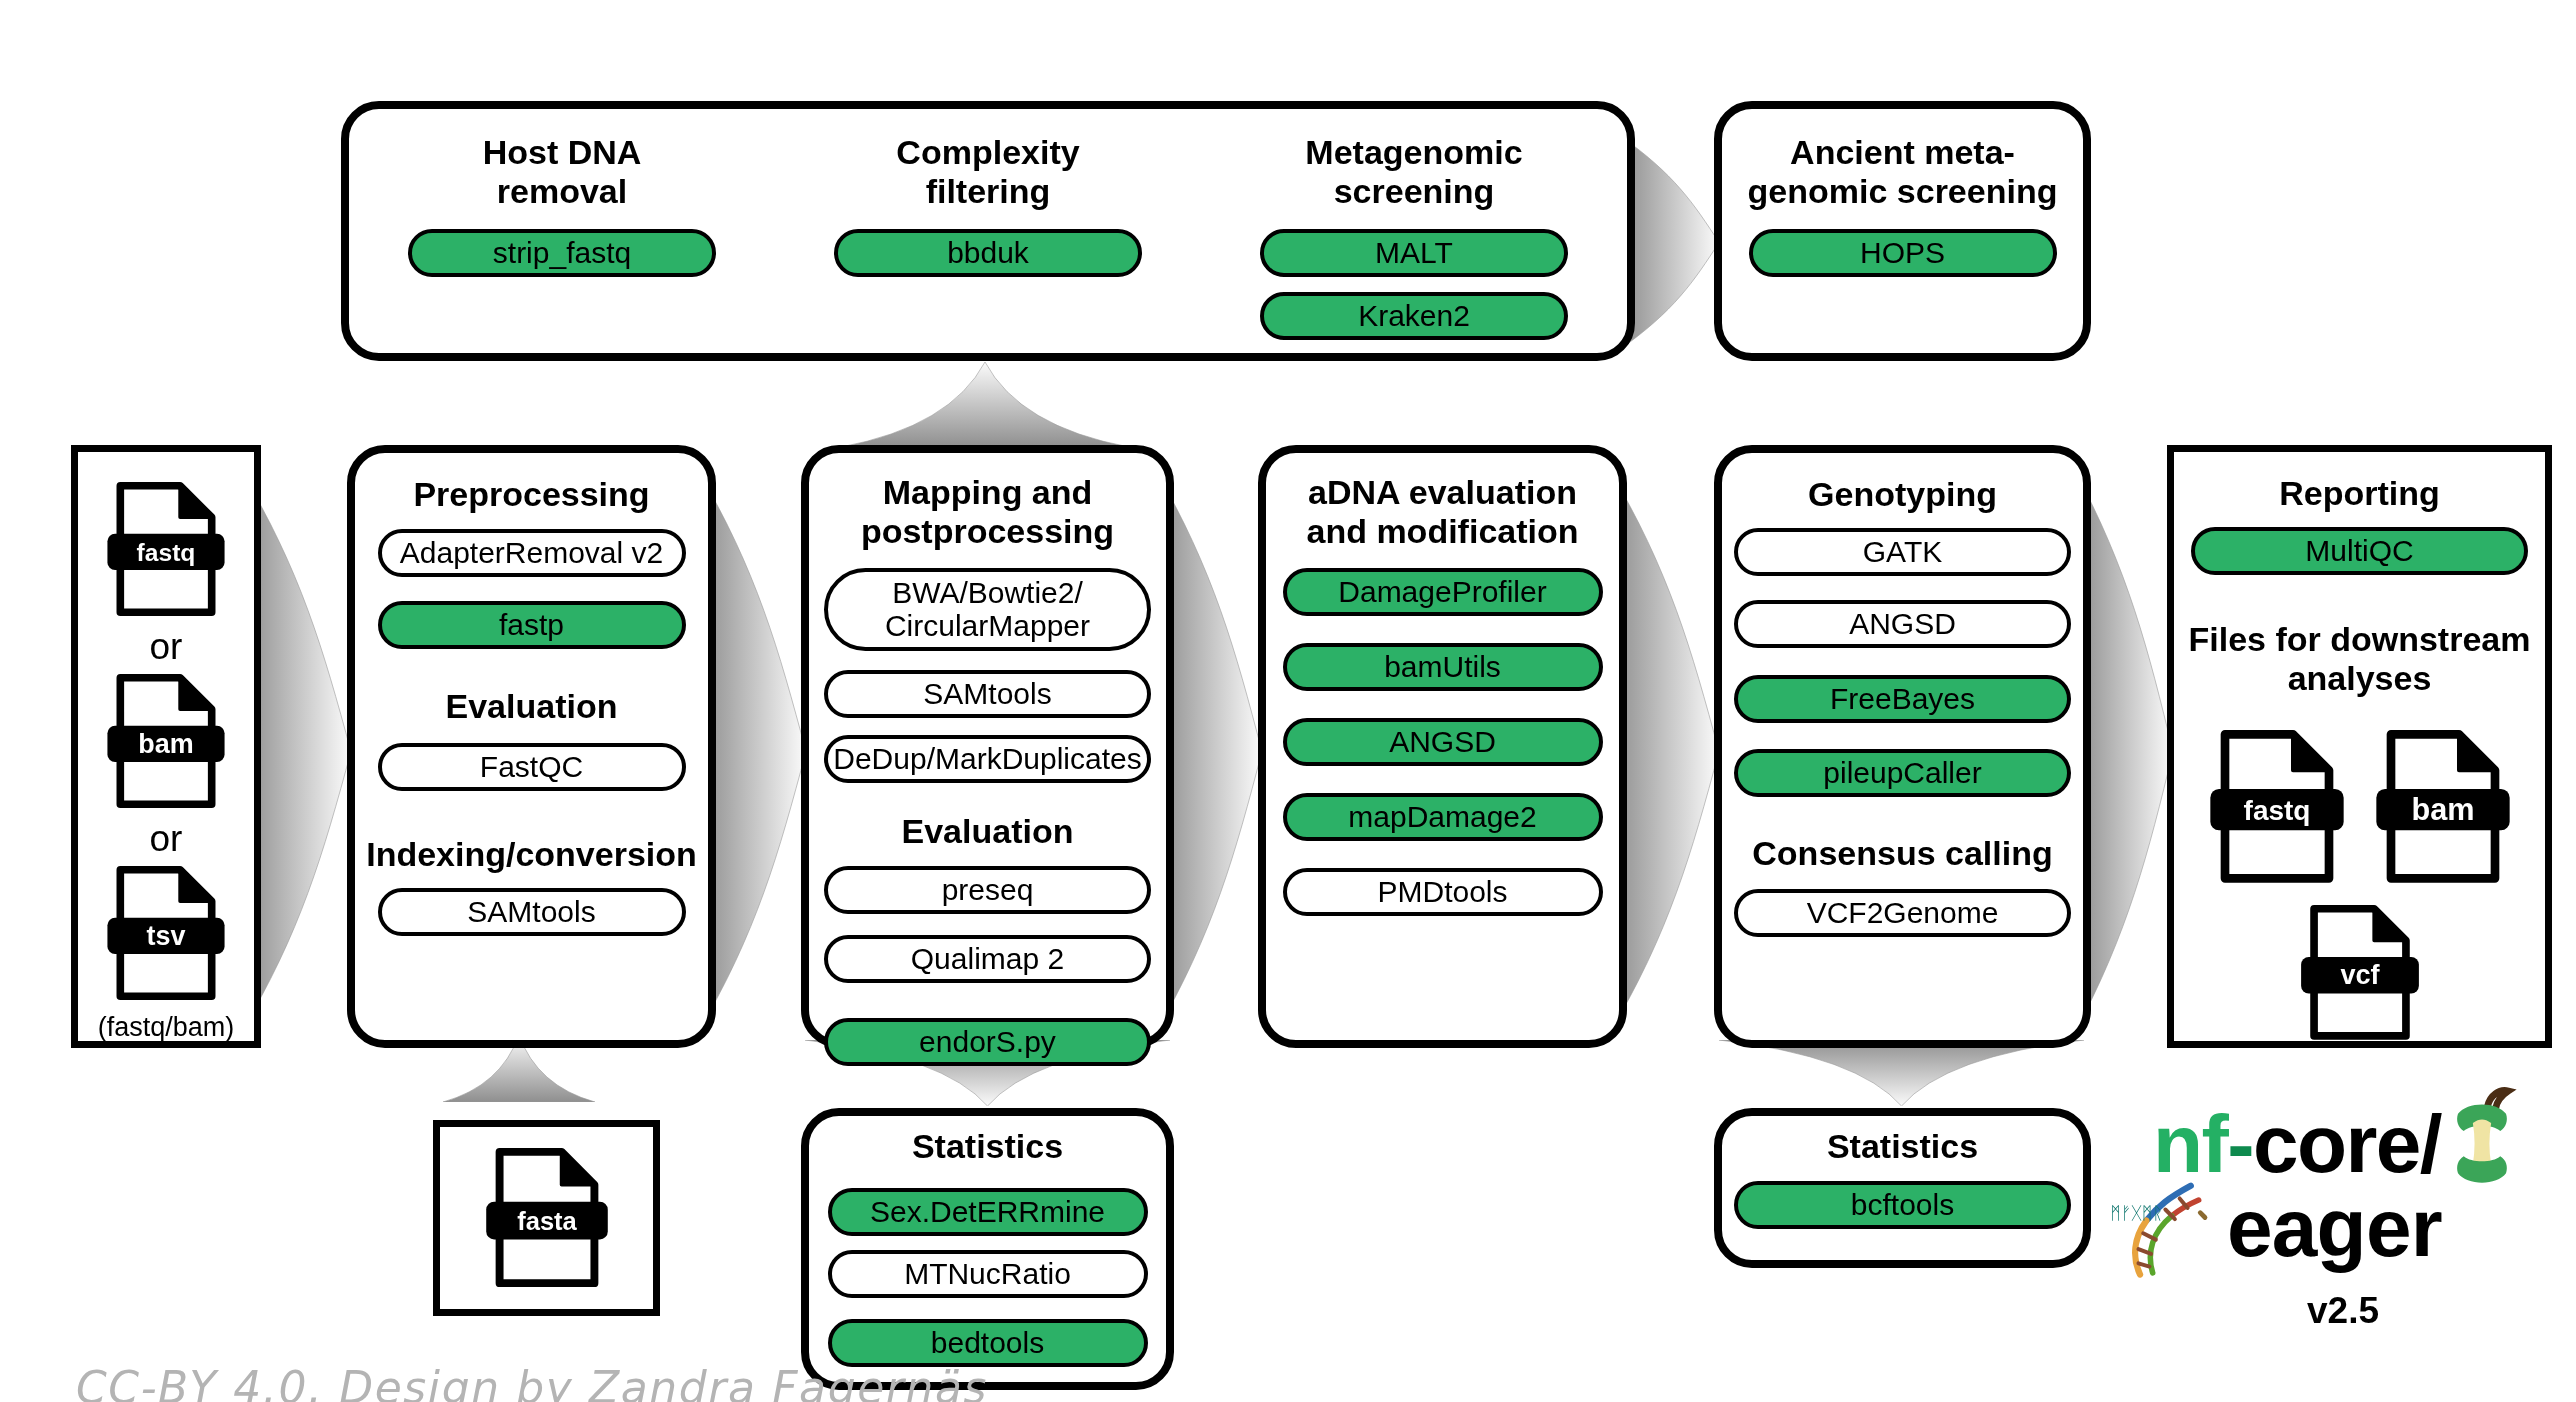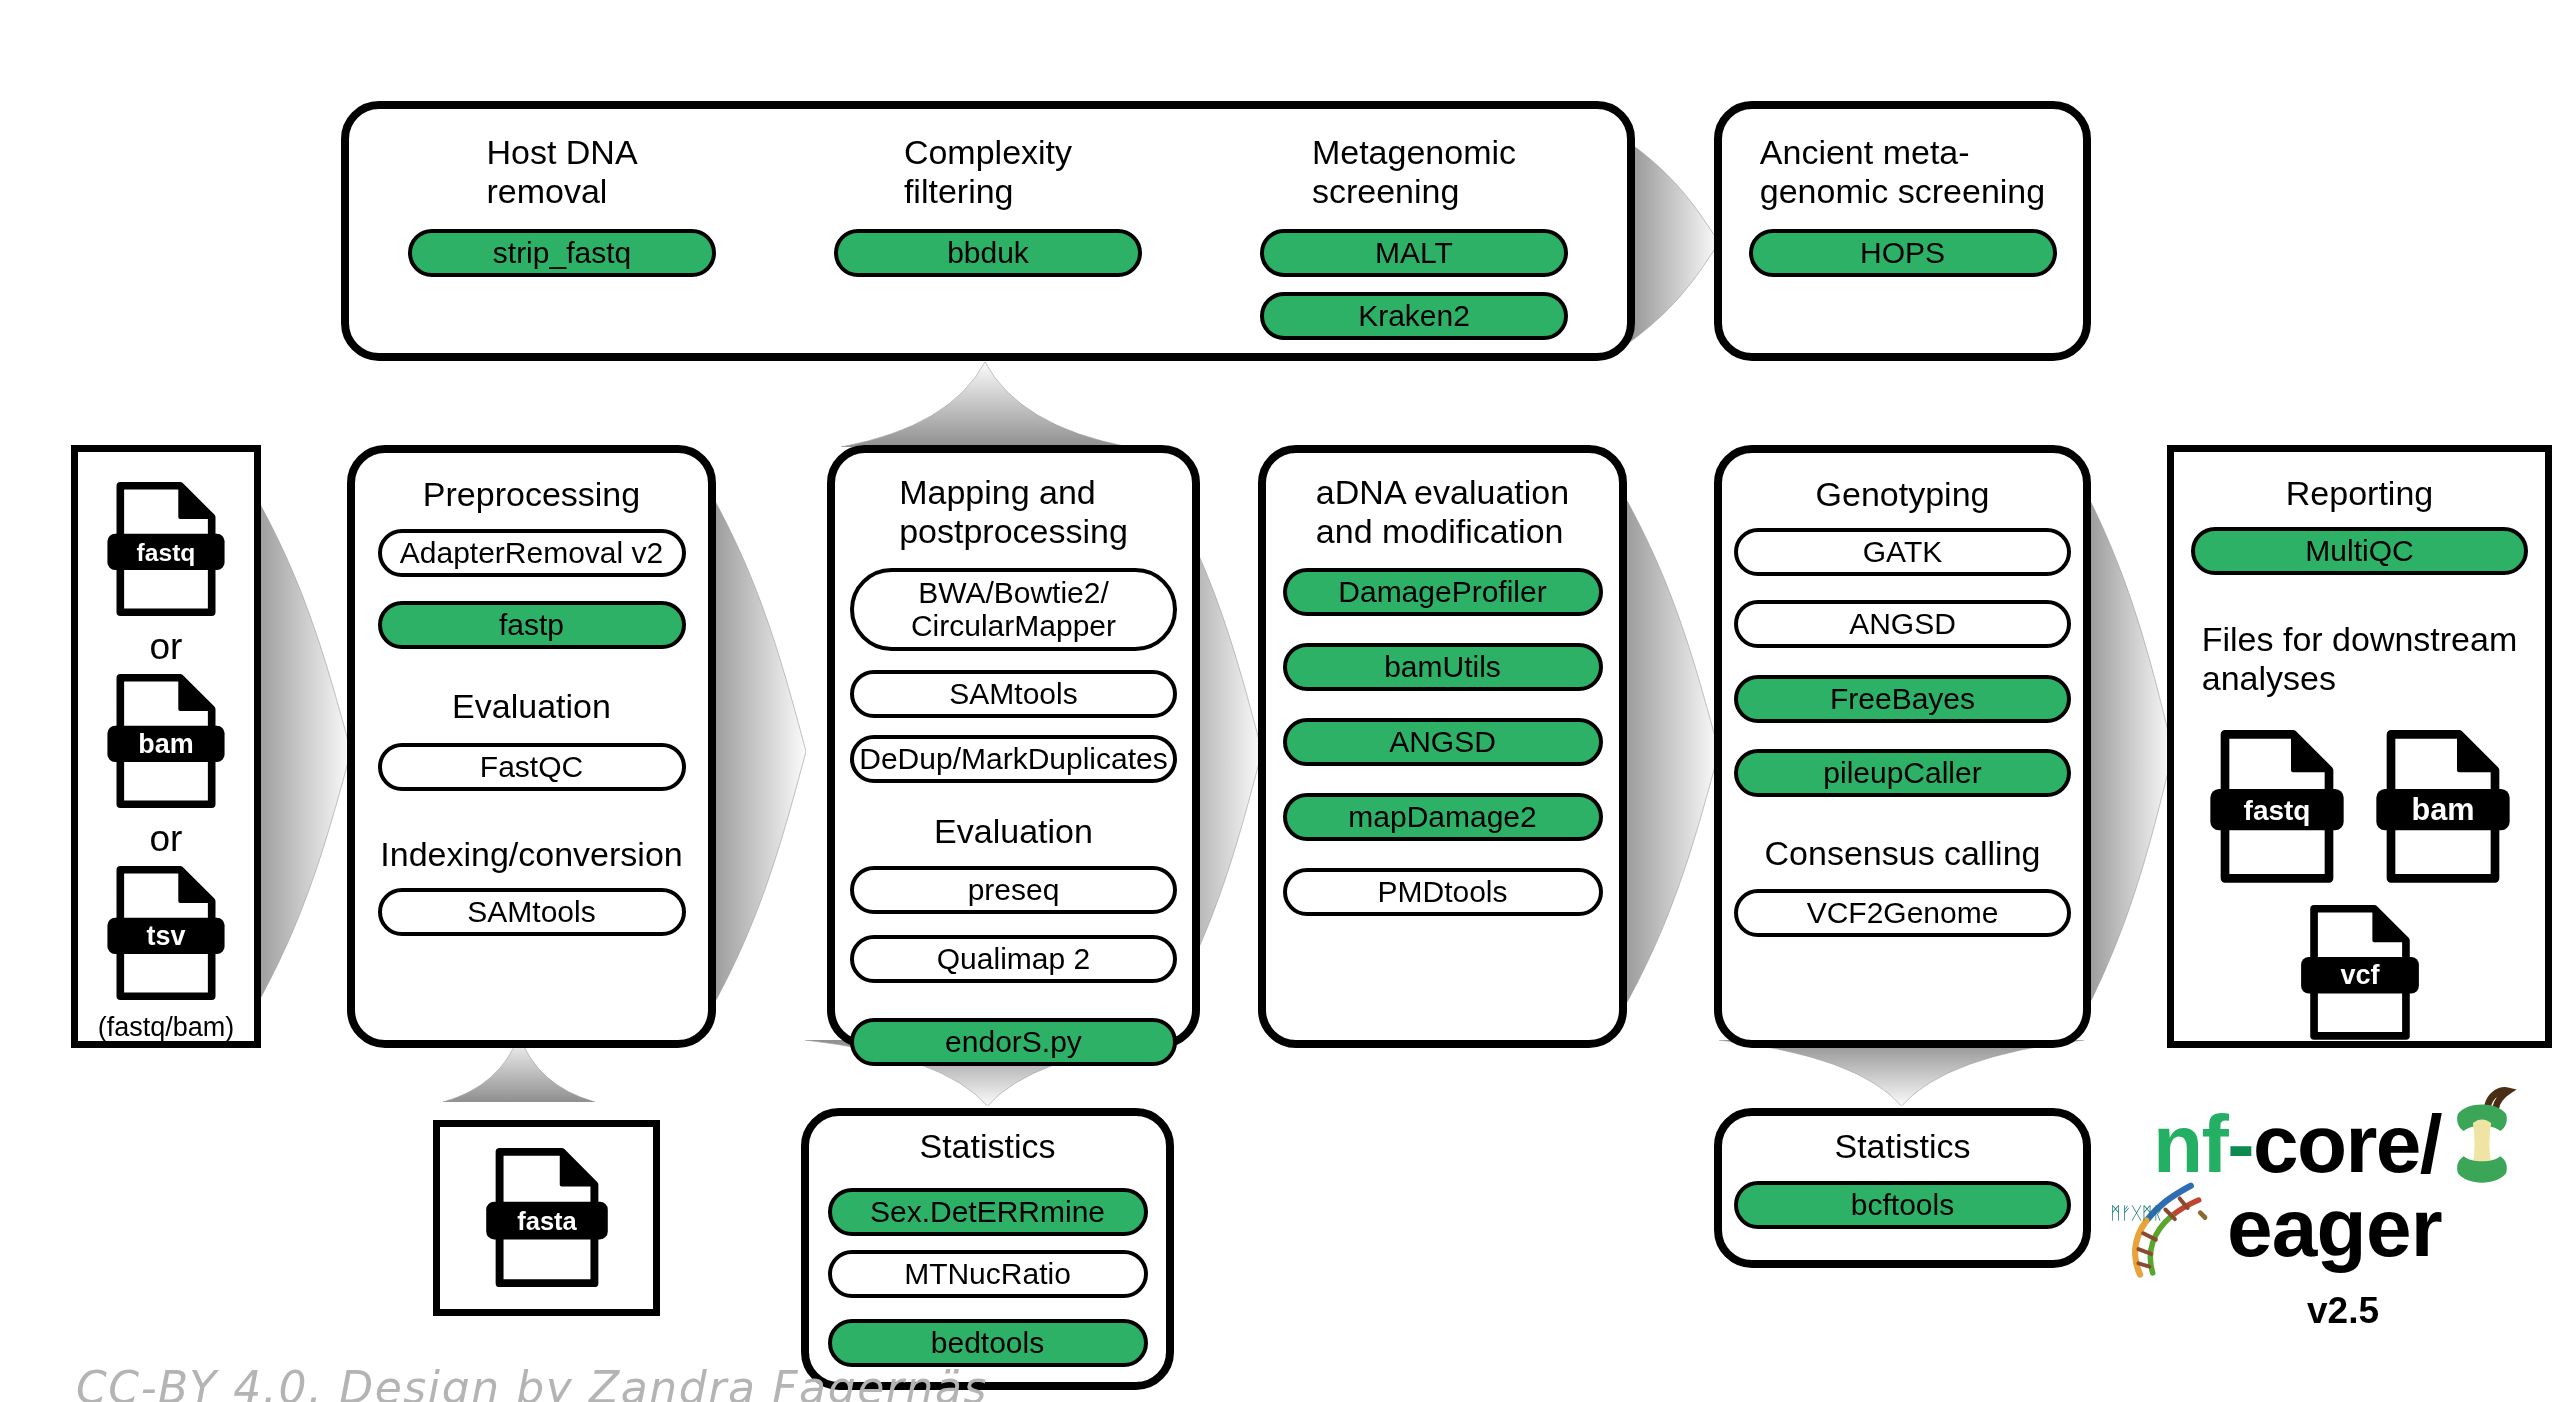--- a/index.html
+++ b/index.html
@@ -3,21 +3,21 @@
 <meta charset="utf-8">
 <style>
   html,body{margin:0;padding:0;background:#fff;}
   .canvas{position:relative;width:2576px;height:1403px;background:#fff;overflow:hidden;
           font-family:"Liberation Sans",sans-serif;color:#000;}
   
   .box{position:absolute;background:#fff;border:8px solid #000;box-sizing:border-box;z-index:2;
        display:flex;flex-direction:column;align-items:center;}
   .rounded{border-radius:38px;}
   .square{border-radius:0;border-width:7.2px;}
-  .h{font-size:34px;font-weight:normal;line-height:1.16;text-align:left;white-space:nowrap;}
+  .h{font-size:34px;font-weight:bold;line-height:1.16;text-align:center;white-space:nowrap;}
   .pill{display:flex;align-items:center;justify-content:center;border:4.8px solid #000;
         border-radius:800px;height:48px;font-size:30px;background:#fff;box-sizing:border-box;
         white-space:nowrap;flex:0 0 auto;}
   .pill.green{background:var(--green,#2CB167);}
   .pill.two-line{height:83px;flex-direction:column;line-height:1.12;}
   
   .topbox{flex-direction:row;align-items:stretch;}
   .tsection{flex:1;display:flex;flex-direction:column;align-items:center;}
   .topbox .pill,.ancient .pill{width:308px;}
   
@@ -209,21 +209,21 @@
   <div class="box rounded preproc" style="left:347px;top:445px;width:369px;height:603px">
     <div class="h" style="margin-top:22.4px">Preprocessing</div>
     <div class="pill" style="margin-top:14.4px">AdapterRemoval v2</div>
     <div class="pill green" style="margin-top:24px">fastp</div>
     <div class="h" style="margin-top:38px">Evaluation</div>
     <div class="pill" style="margin-top:16px">FastQC</div>
     <div class="h" style="margin-top:44px">Indexing/conversion</div>
     <div class="pill" style="margin-top:14.4px">SAMtools</div>
   </div>
 
-  <div class="box rounded map" style="left:827px;top:445px;width:373px;height:603px">
+  <div class="box rounded map" style="left:801px;top:445px;width:373px;height:603px">
     <div class="h" style="margin-top:20px">
       <span>Mapping and</span><br>
       <span>postprocessing</span>
     </div>
     <div class="pill two-line" style="margin-top:16px">
       <span>BWA/Bowtie2/</span>
       <span>CircularMapper</span>
     </div>
     <div class="pill" style="margin-top:19px">SAMtools</div>
     <div class="pill" style="margin-top:17.6px">DeDup/MarkDuplicates</div>

